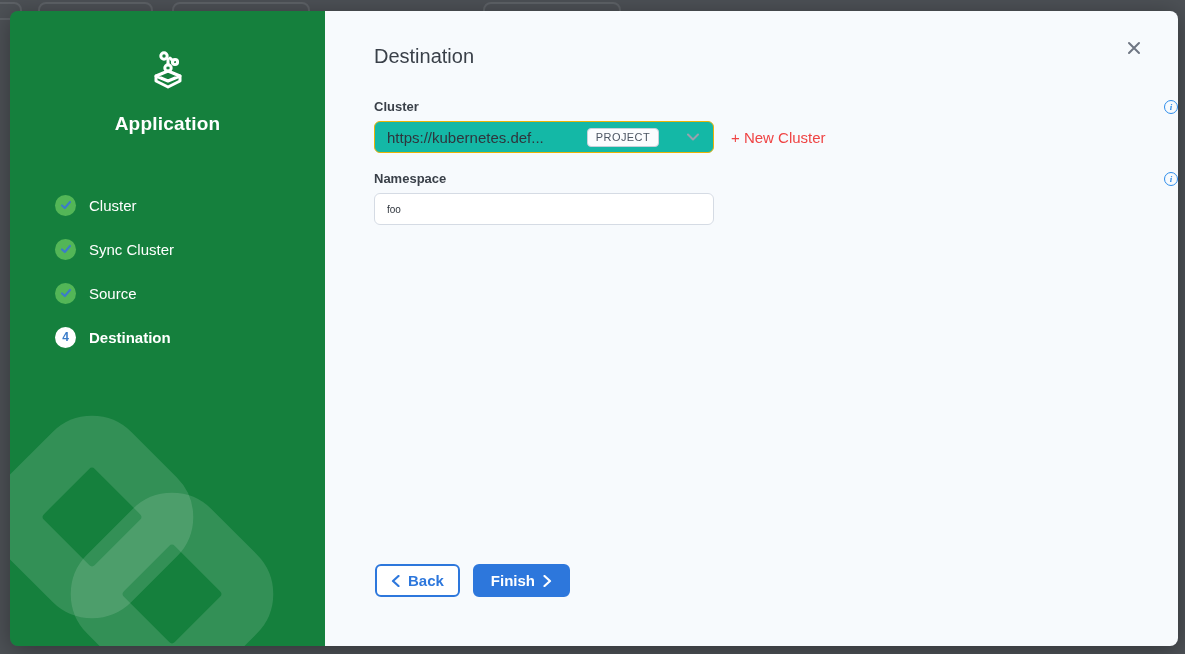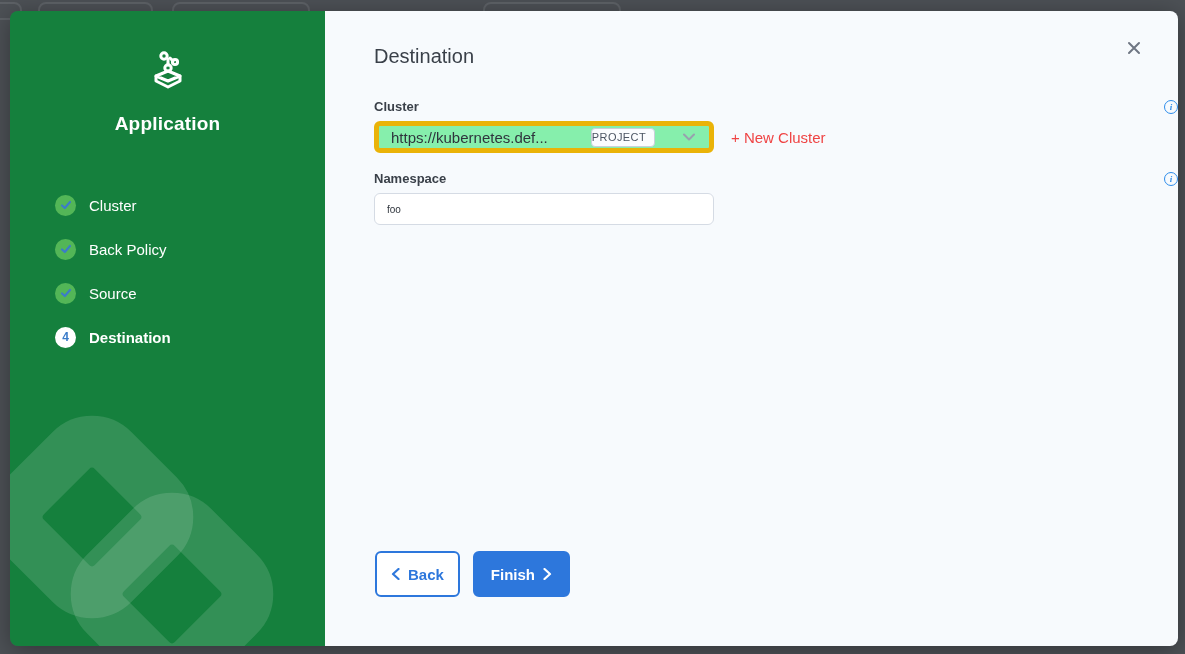--- a/index.html
+++ b/index.html
@@ -120,39 +120,39 @@
     justify-content: center;
     font-family: "Liberation Serif", serif;
   }
   .cluster-row {
     display: flex;
     align-items: center;
     margin-bottom: 18px;
   }
   .select-box {
     width: 340px; height: 32px;
-    background: #86efac;
-    border: 5px solid #eab308;
+    background: #14b8a6;
+    border: 1px solid #eab308;
     border-radius: 6px;
     display: flex;
     align-items: center;
     padding: 0 14px 0 12px;
     cursor: pointer;
   }
   .select-value {
     font-size: 15px;
     color: #2f353d;
     white-space: nowrap;
   }
   .project-badge {
     margin-left: auto;
     border: 1px solid #c9d0da;
     border-radius: 4px;
     background: #fbfcfe;
-    padding: 2px 8px 3px 0;
+    padding: 2px 8px 3px 8px;
     font-size: 11px;
     color: #4c5563;
     letter-spacing: 0.4px;
   }
   .select-chevron { margin-left: 28px; display: flex; }
   .new-cluster-link {
     margin-left: 17px;
     color: #ef4444;
     font-size: 15px;
     text-decoration: none;
@@ -170,21 +170,21 @@
     outline: none;
   }
   .footer {
     position: absolute;
     left: 50px;
     bottom: 49px;
     display: flex;
     gap: 13px;
   }
   .btn {
-    height: 46px;
+    height: 33px;
     border-radius: 6px;
     font-size: 15px;
     font-weight: bold;
     font-family: "Liberation Sans", sans-serif;
     display: inline-flex;
     align-items: center;
     gap: 8px;
     cursor: pointer;
   }
   .btn-back {
@@ -236,21 +236,21 @@
             </svg>
         </span>
         <span class="step-label">Cluster</span>
       </div>
       <div class="step-row">
         <span class="step-icon complete">
           <svg width="12" height="12" viewBox="0 0 12 12">
               <path d="M2 6.5 L4.8 9 L10 3" fill="none" stroke="#3b7cc9" stroke-width="2.2" stroke-linecap="round" stroke-linejoin="round"></path>
             </svg>
         </span>
-        <span class="step-label">Back Policy</span>
+        <span class="step-label">Sync Cluster</span>
       </div>
       <div class="step-row">
         <span class="step-icon complete">
           <svg width="12" height="12" viewBox="0 0 12 12">
               <path d="M2 6.5 L4.8 9 L10 3" fill="none" stroke="#3b7cc9" stroke-width="2.2" stroke-linecap="round" stroke-linejoin="round"></path>
             </svg>
         </span>
         <span class="step-label">Source</span>
       </div>
       <div class="step-row current">

